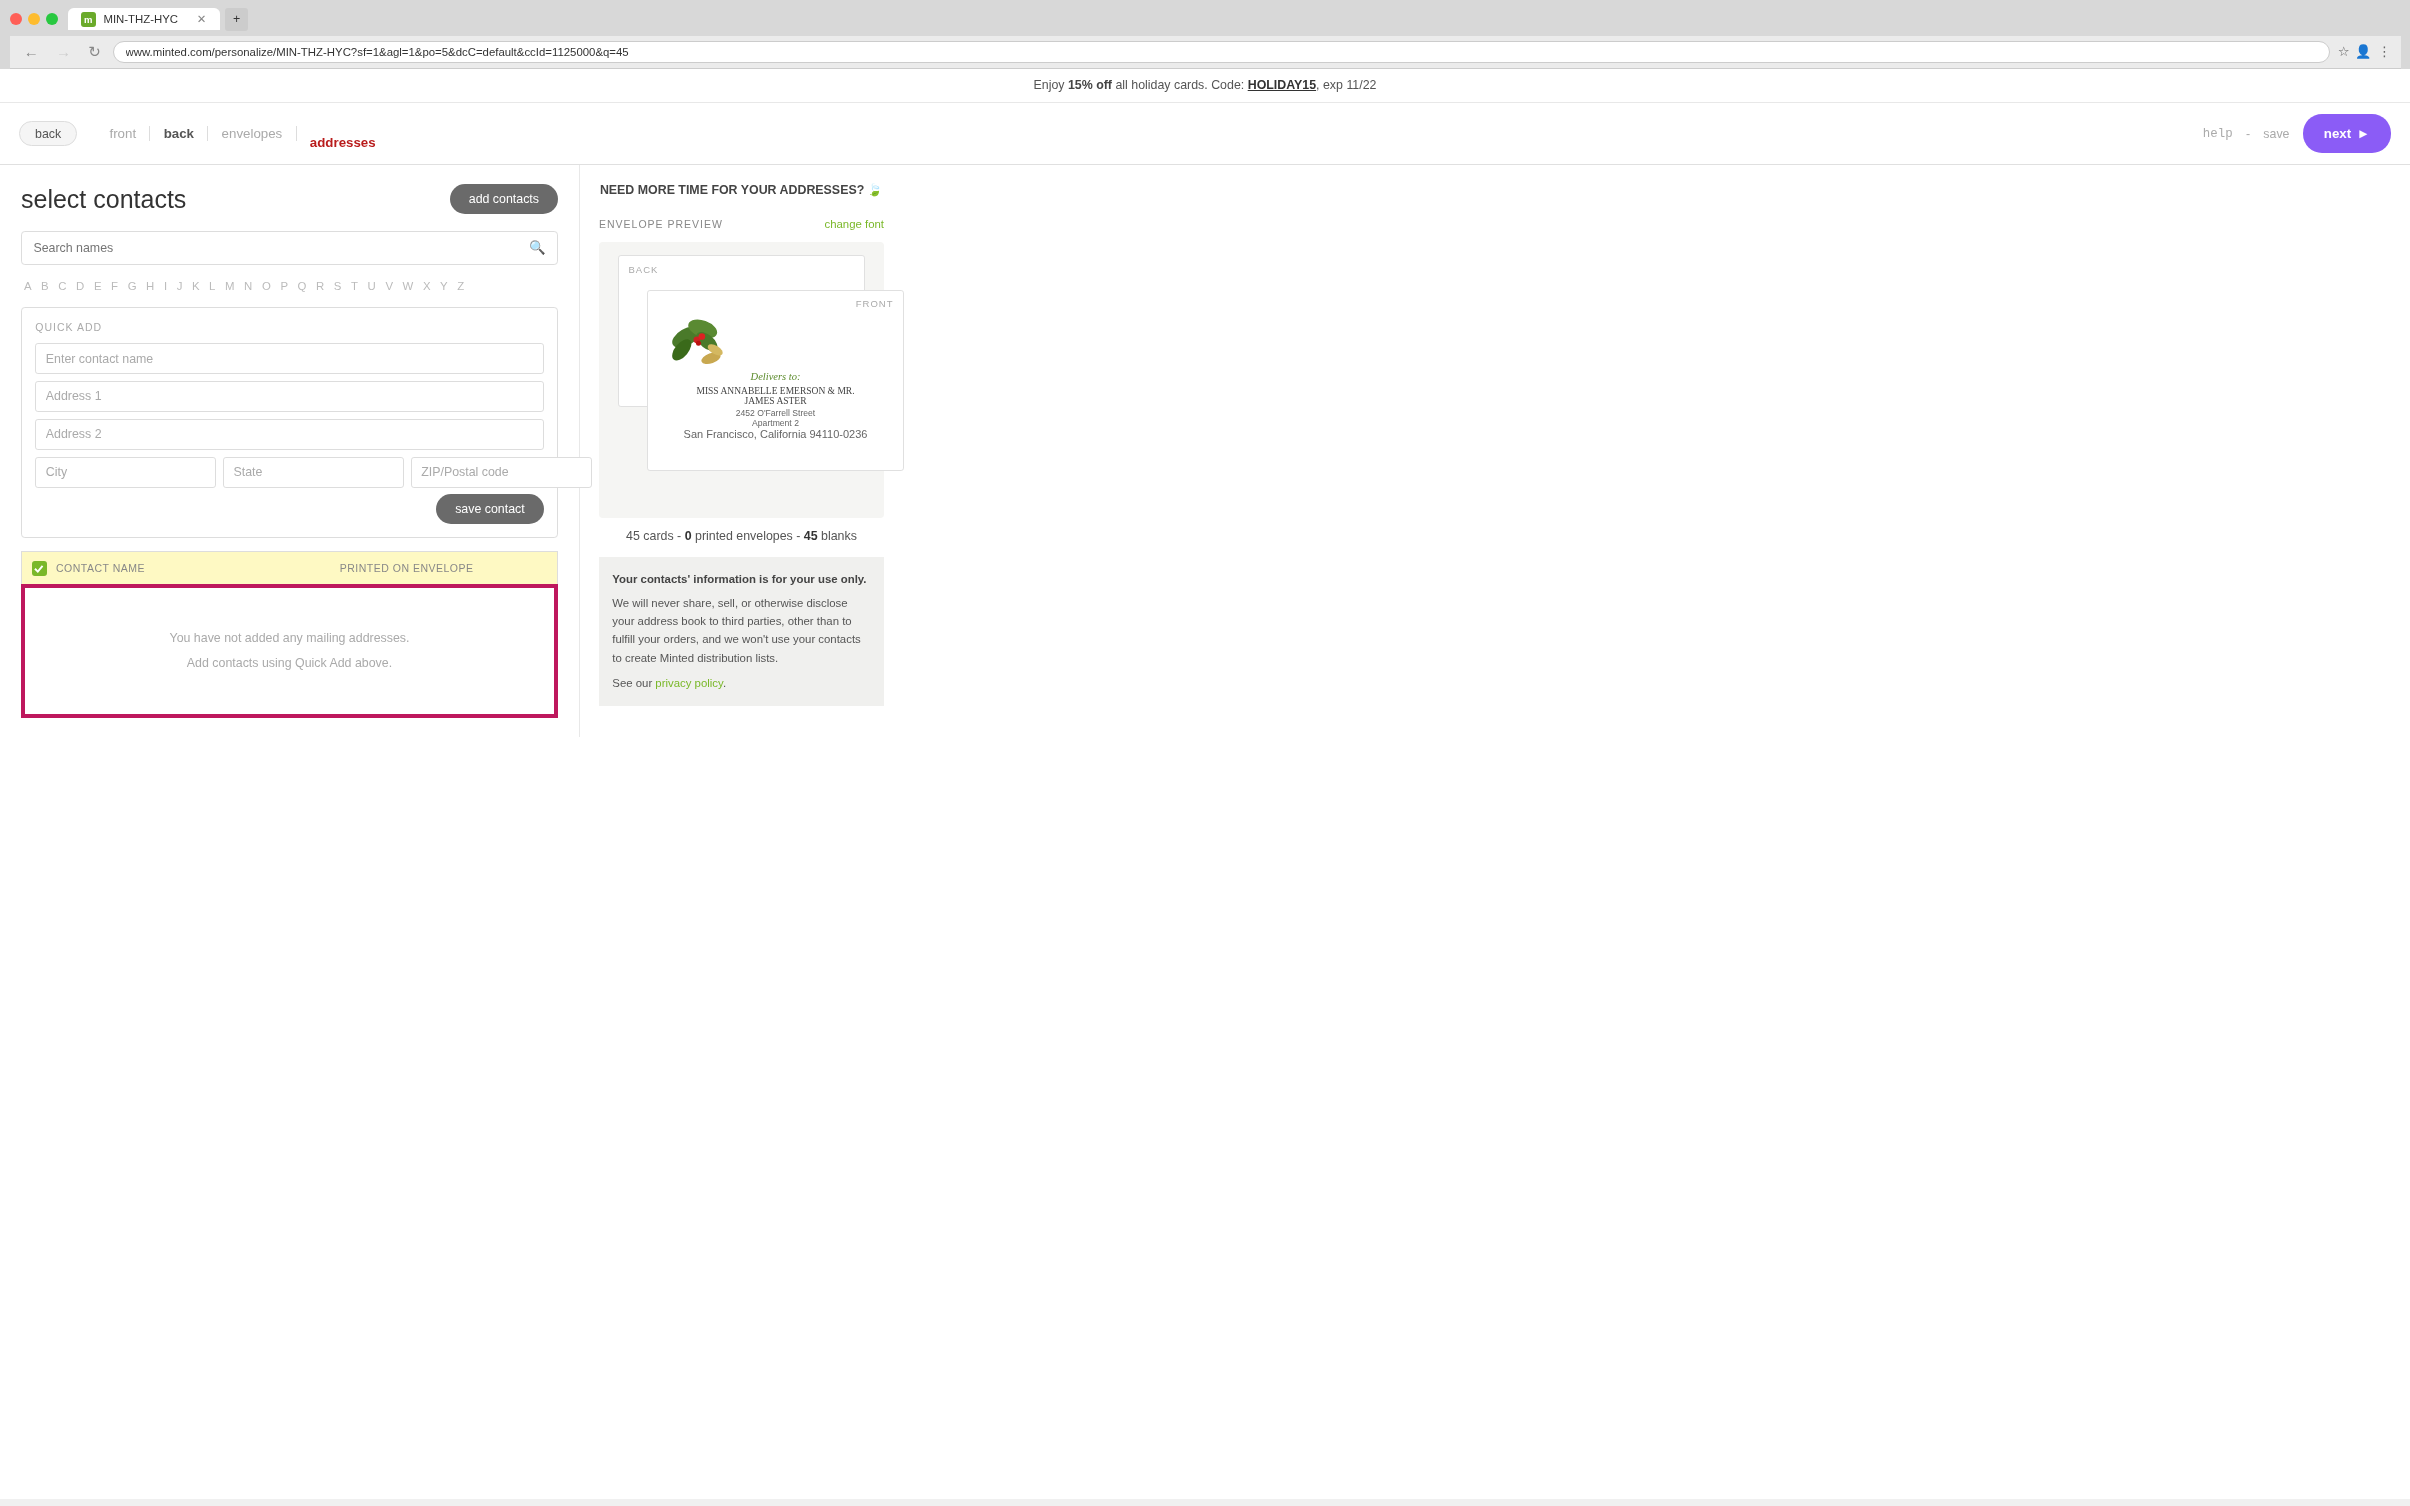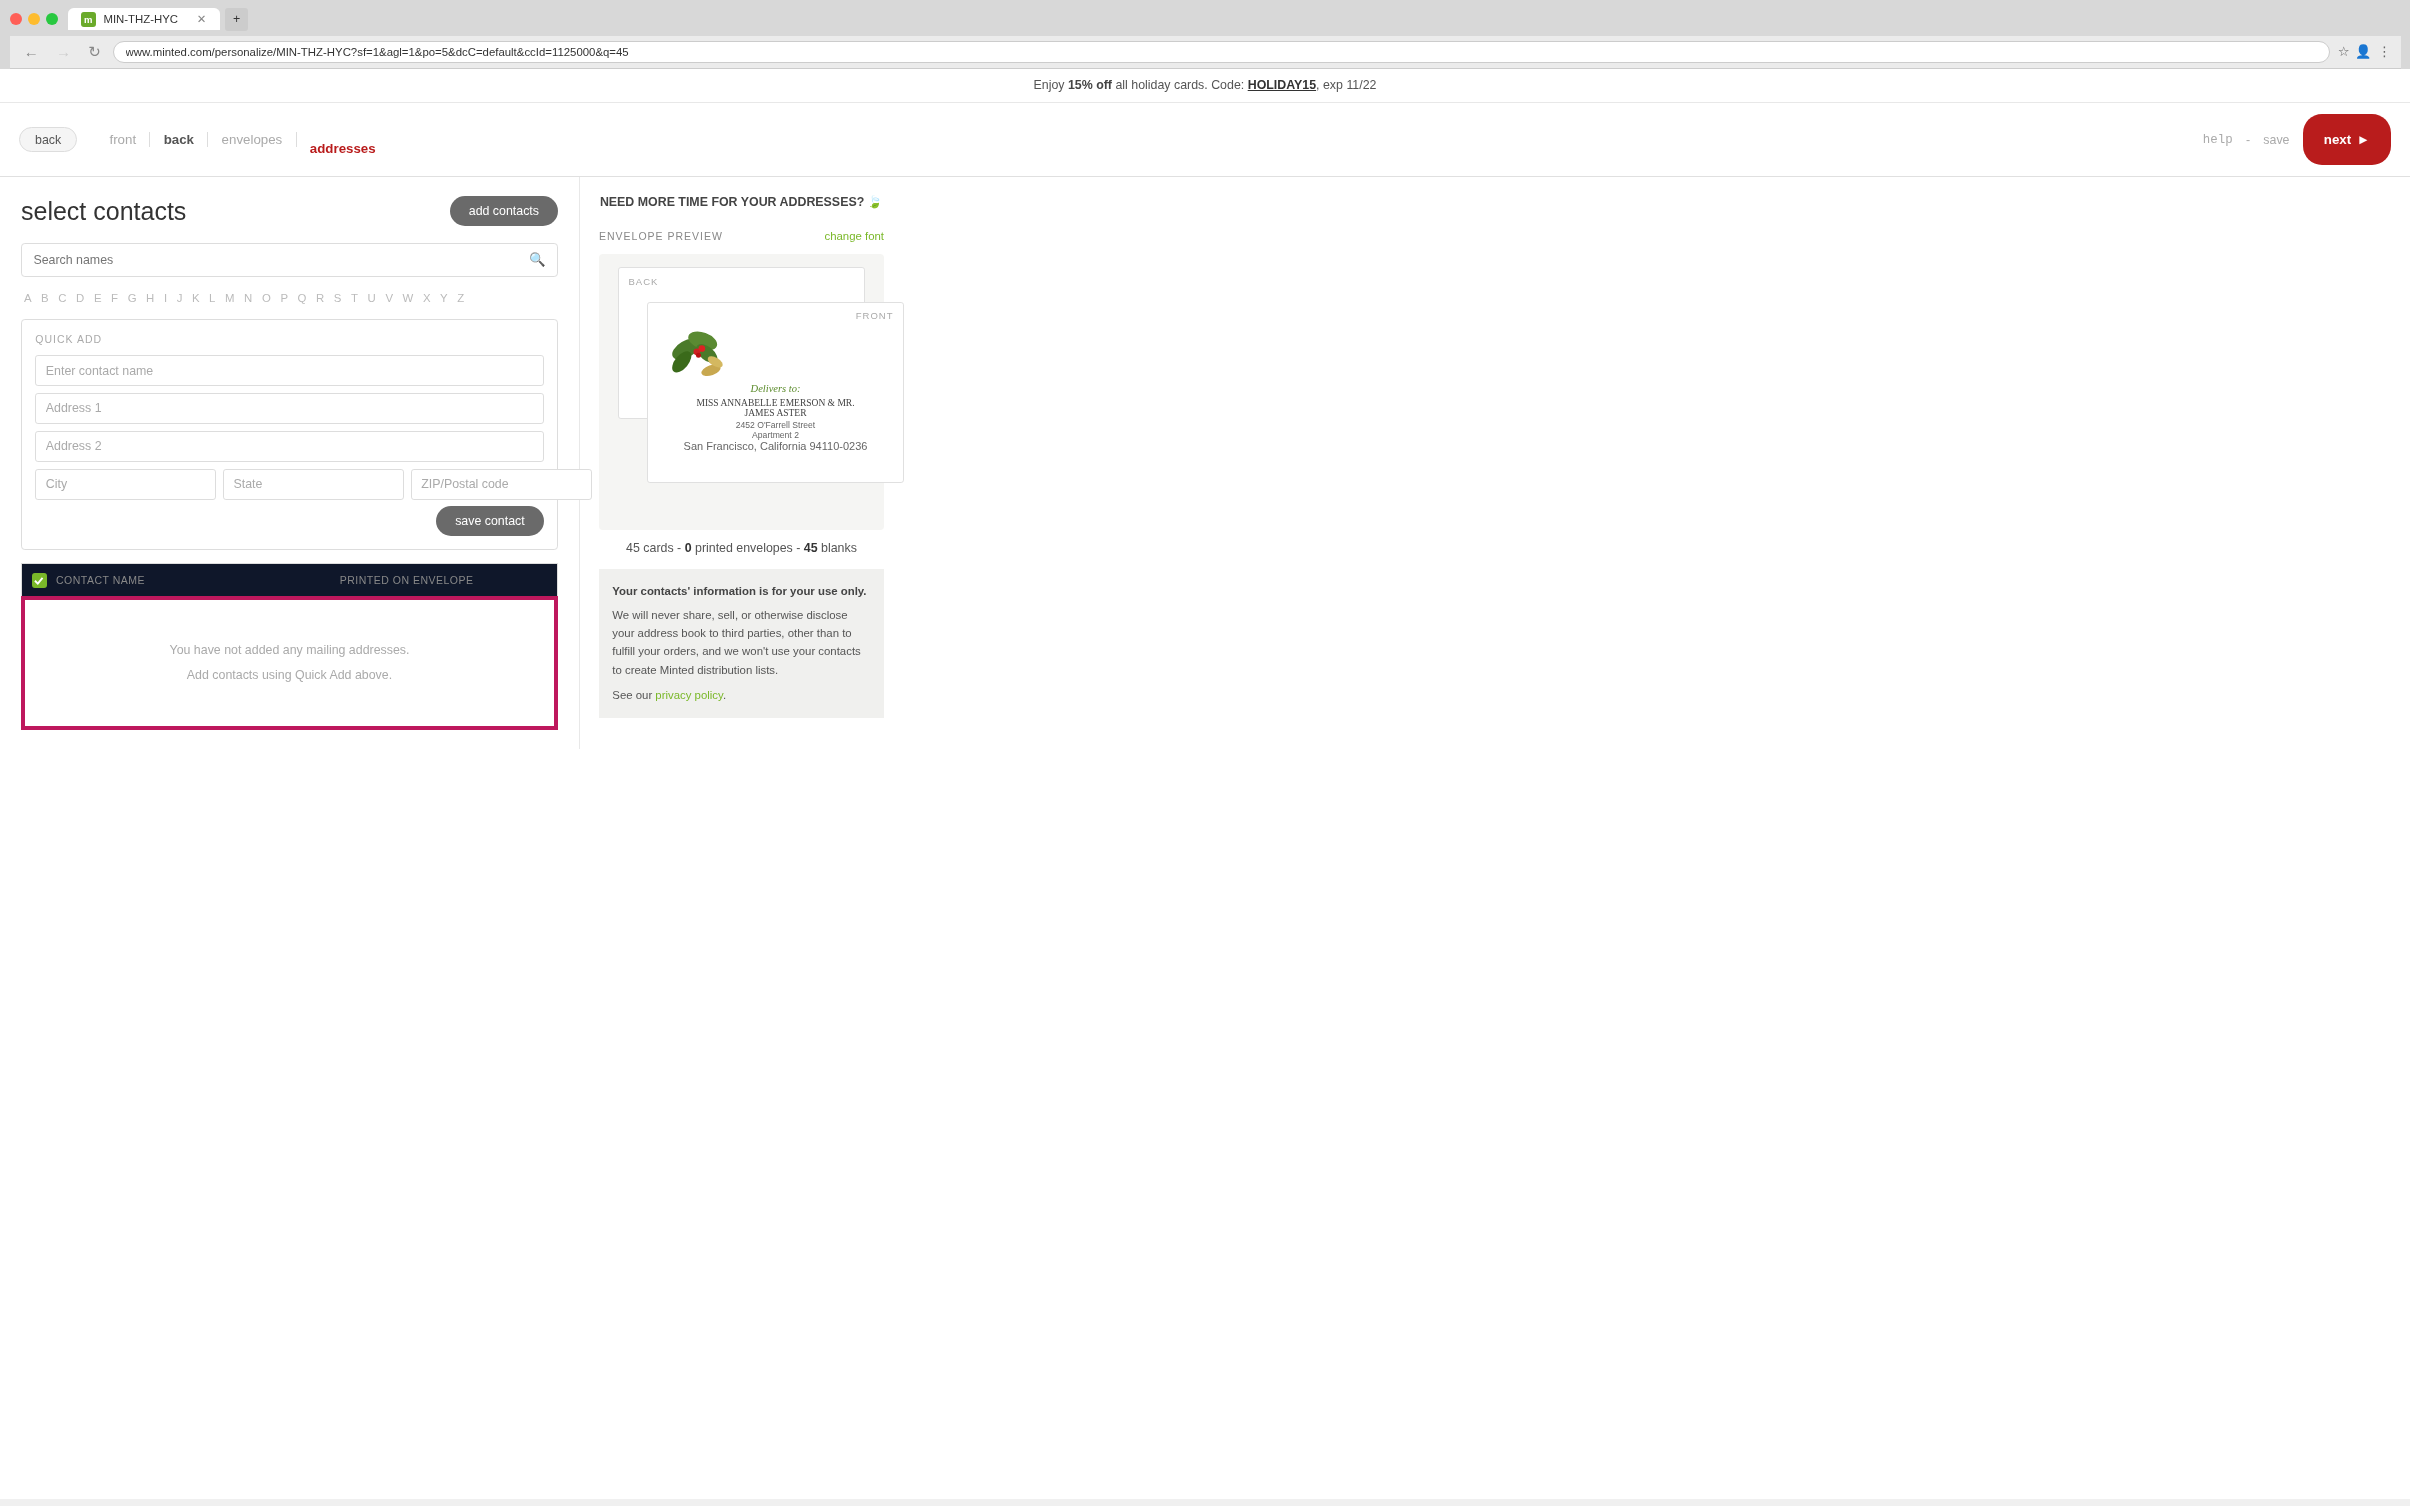--- a/index.html
+++ b/index.html
@@ -106,25 +106,25 @@
     .nav-step.bold { font-weight: bold; color: #555; }
     .nav-right {
       margin-left: auto;
       display: flex;
       align-items: center;
       gap: 13.3px;
     }
     .nav-help { color: #aaa; font-size: 12.4px; cursor: pointer; font-family: Liberation Mono, monospace; }
     .nav-save { color: #aaa; font-size: 12.4px; cursor: pointer; }
     .nav-next-btn {
-      background: #b91c1c;
+      background: #8b5cf6;
       color: white;
       border: none;
       border-radius: 19px;
-      padding: 18px 21px;
+      padding: 12px 21px;
       font-size: 13.3px;
       font-weight: bold;
       cursor: pointer;
       display: flex;
       align-items: center;
       gap: 5.7px;
     }
 
     
     .main-content {
@@ -248,21 +248,21 @@
       cursor: pointer;
     }
 
     
     .contact-list-header {
       display: flex;
       align-items: center;
       padding: 8.6px 9.5px;
       border: 1px solid #ddd;
       border-bottom: none;
-      background: #0f172a;
+      background: #fef9c3;
       font-size: 10.5px;
       color: #888;
       letter-spacing: 0.5px;
       text-transform: uppercase;
     }
     .contact-checkbox {
       width: 15px; height: 15px;
       background: #7ab829;
       border: none;
       border-radius: 2.9px;

